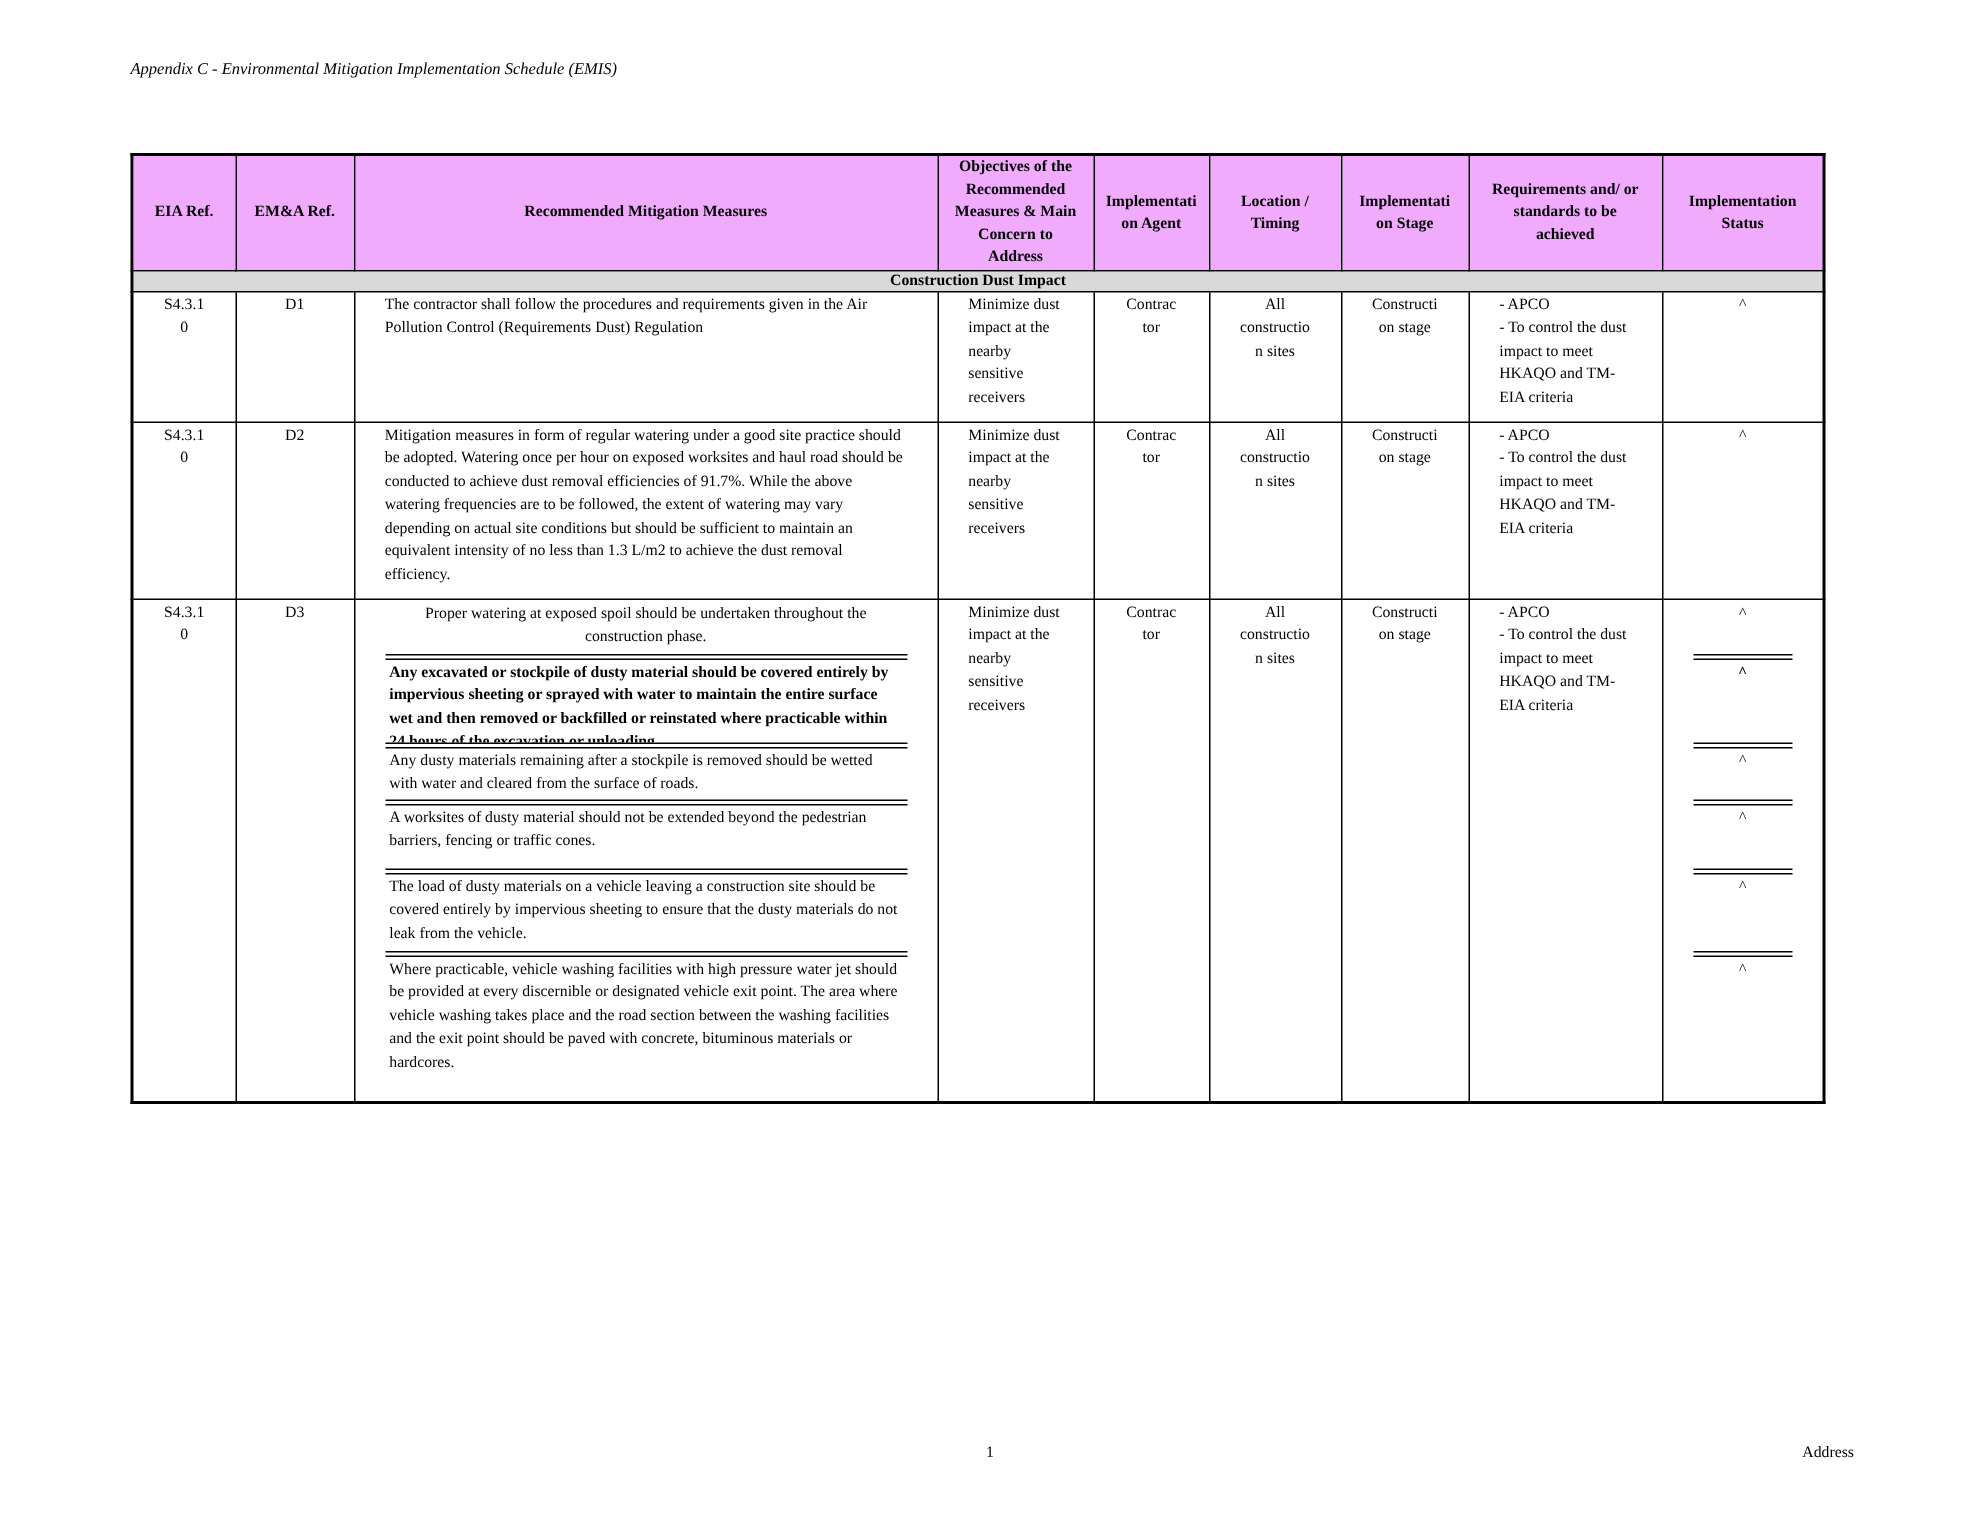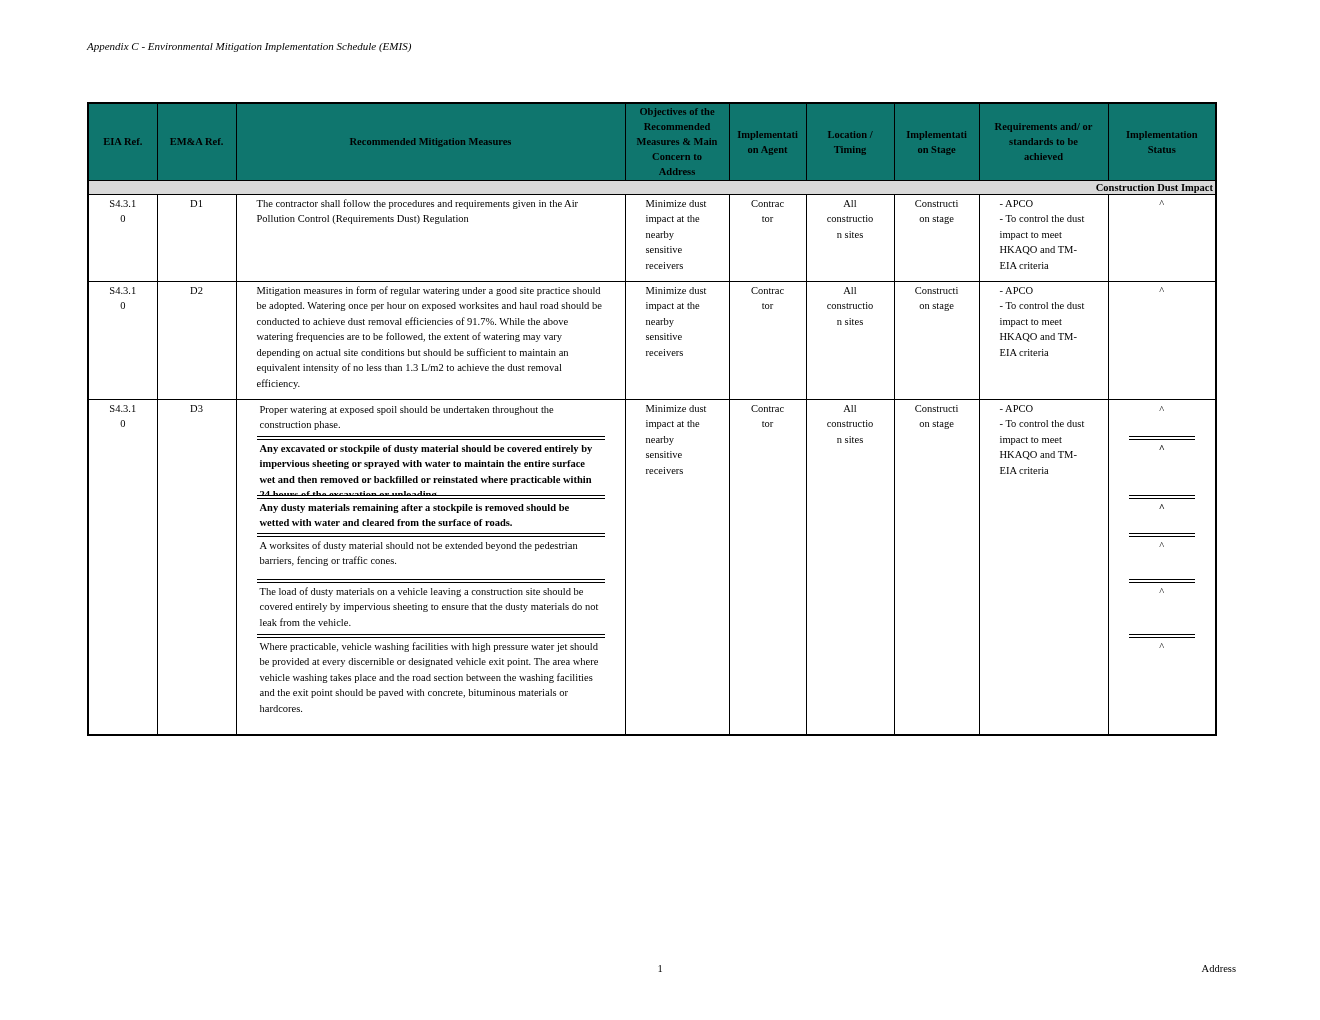--- a/index.html
+++ b/index.html
@@ -16,45 +16,45 @@
     border-collapse:collapse;table-layout:fixed;
     border:2px solid #000;
   }
   table.emis th, table.emis td{
     border:1px solid #000;
     font-size:10.5px;line-height:15.6px;
     vertical-align:top;padding:1px 20px;overflow:hidden;
     word-wrap:break-word;overflow-wrap:break-word;
   }
   table.emis th{
-    background:#0f766e;font-weight:bold;
+    background:#f0abfc;font-weight:bold;
     vertical-align:middle;white-space:pre-line;
     line-height:15px;padding:0 2px;
   }
   tr.header-row{height:77px;}
   tr.section-row{height:14px;}
   tr.section-row td{
-    background:#d9d9d9;font-weight:bold;text-align:right;
+    background:#d9d9d9;font-weight:bold;text-align:center;
     line-height:13px;padding:0 2px;
   }
   tr.row-d1{height:87px;}
   tr.row-d2{height:118px;}
   tr.row-d3{height:336px;}
   td.c{text-align:center;}
   td.pre{white-space:pre-line;}
   td.stack{padding:0;}
   .box{
     box-sizing:border-box;display:block;
     border-top:1px solid #000;border-bottom:1px solid #000;
     margin:0 0 2px 0;padding:1px 3px;overflow:hidden;
   }
-  .box:first-child{border-top:none;}
+  .box:first-child{border-top:none;text-align:center;}
   .box:last-child{border-bottom:none;margin-bottom:0;}
   .sbox{text-align:center;padding-top:1px;}
-  .bh1{height:36px;} .bh2{height:57px;font-weight:bold;} .bh3{height:36px;font-weight:bold;}
+  .bh1{height:36px;} .bh2{height:57px;font-weight:bold;} .bh3{height:36px;}
   .bh4{height:44px;} .bh5{height:53px;} .bh6{height:84px;}
   .footer-pagenum{
     position:absolute;left:0;right:0;top:963px;text-align:center;font-size:10.5px;
   }
   .footer-company{
     position:absolute;right:84px;top:963px;font-size:10.5px;text-align:right;
   }
 </style>
 </head>
 <body>

